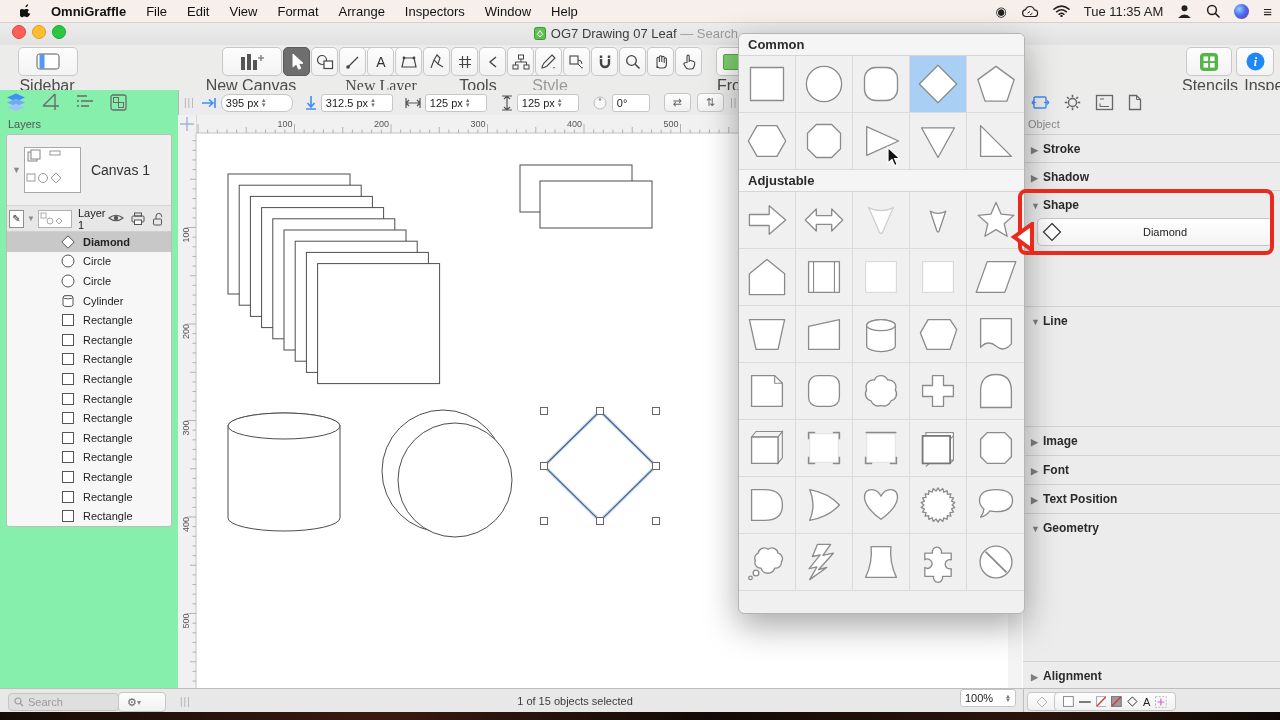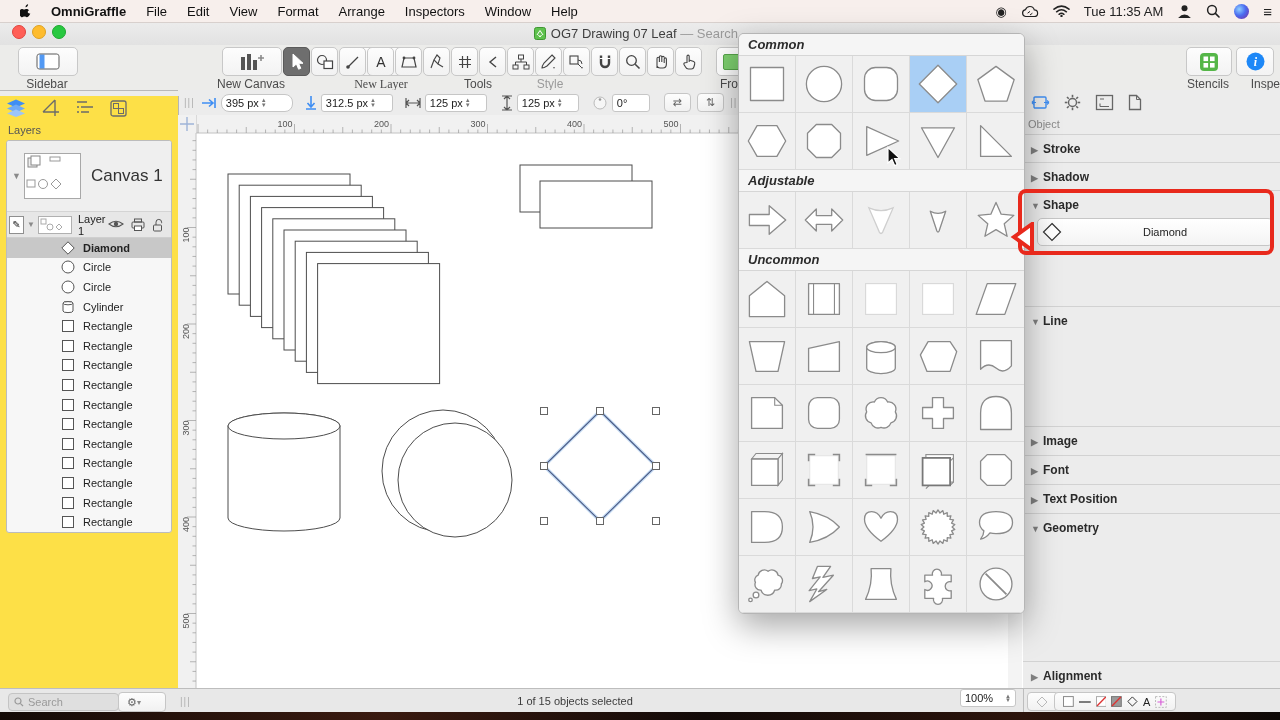--- a/index.html
+++ b/index.html
@@ -20,46 +20,46 @@
   
   #titlebar{position:absolute;left:0;top:22px;width:1280px;height:23px;
     background:linear-gradient(#ececec,#e2e2e2);border-top-left-radius:6px;border-top-right-radius:6px;}
   .tl{position:absolute;top:25px;width:12px;height:12px;border-radius:50%;}
   #win-title{position:absolute;top:26px;left:0;width:1280px;text-align:center;font-size:13px;color:#3e3e3e;}
   #win-title .doc-icon{display:inline-block;vertical-align:-2px;margin-right:5px;}
   #win-title .suffix{color:#9a9a9a;}
   #toolbar{position:absolute;left:0;top:45px;width:1280px;height:45px;background:#ececea;border-bottom:1px solid #b9b9b9;}
   .tb-btn{position:absolute;top:2px;height:27px;background:linear-gradient(#fdfdfd,#f3f3f3);
     border:1px solid #c8c8c8;border-radius:5px;display:flex;align-items:center;justify-content:center;}
-  .tb-label{position:absolute;top:32px;font-size:12px;color:#4b4b4b;text-align:center;}
+  .tb-label{position:absolute;top:32px;font-size:16px;color:#4b4b4b;text-align:center;}
   .tb-label.dim{color:#9a9a9a;}
   #tools-seg{position:absolute;left:283px;top:2px;display:flex;gap:1px;}
   .tool-seg{width:25px;height:27px;background:linear-gradient(#fdfdfd,#f2f2f2);border:1px solid #c8c8c8;
     border-radius:5px;display:flex;align-items:center;justify-content:center;}
   .tool-seg.selected{background:#6e6e6e;border-color:#5a5a5a;}
   
   #propsbar{position:absolute;left:178px;top:90px;width:845px;height:25px;background:#ececec;
     border-bottom:1px solid #c9c9c9;display:flex;align-items:center;font-size:11px;color:#333;}
   .handle{color:#b0b0b0;font-size:10px;letter-spacing:1px;margin:0 6px;}
   .field{background:#fff;border:1px solid #c6c6c6;border-radius:3px;height:16px;display:inline-flex;
     align-items:center;padding:0 4px;font-size:11px;color:#222;}
   .stepper{display:inline-flex;flex-direction:column;justify-content:center;line-height:4.5px;
     font-size:6px;color:#777;margin-left:2px;}
   .mini-btn{background:linear-gradient(#fdfdfd,#f1f1f1);border:1px solid #c6c6c6;border-radius:4px;
     height:17px;padding:0 8px;display:inline-flex;align-items:center;color:#666;font-size:11px;}
   
-  #sidebar{position:absolute;left:0;top:96px;width:178px;height:598px;background:#fde047;border-right:1px solid #b5b5b5;}
+  #sidebar{position:absolute;left:0;top:90px;width:178px;height:598px;background:#86efac;border-right:1px solid #b5b5b5;}
   #sidebar-tabs{position:absolute;left:6px;top:3px;display:flex;gap:16px;align-items:center;}
   #layers-title{position:absolute;left:8px;top:28px;font-size:11px;color:#555;}
   #layers-panel{position:absolute;left:6px;top:44px;width:164px;border:1px solid #bcbcbc;border-radius:3px;
     background:#f7f7f7;overflow:hidden;}
   #canvas-row{height:70px;background:#efefef;display:flex;align-items:center;border-bottom:1px solid #d4d4d4;}
   #canvas-row .disc{color:#8a8a8a;font-size:9px;margin:0 3px 0 5px;}
   #canvas-thumb{width:55px;height:44px;background:#fff;border:1px solid #a8a8a8;}
-  #canvas-name{font-size:17px;color:#333;margin-left:10px;}
+  #canvas-name{font-size:14px;color:#333;margin-left:10px;}
   #layer-row{height:25px;background:#e7e7e7;display:flex;align-items:center;border-bottom:1px solid #cfcfcf;font-size:11px;}
   #layer-thumb{width:32px;height:16px;background:#fff;border:1px solid #b0b0b0;margin-right:6px;}
   .obj-row{height:19.6px;display:flex;align-items:center;font-size:11px;color:#222;padding-left:54px;}
   .obj-row.selected{background:#c8c8c8;font-weight:bold;}
   .obj-row svg{margin-right:8px;flex:none;}
   
   #canvas-wrap{position:absolute;left:178px;top:115px;width:845px;height:573px;background:#fff;}
   
   #statusbar{position:absolute;left:0;top:688px;width:1280px;height:24px;background:#e8e8e8;
     border-top:1px solid #bdbdbd;font-size:11px;color:#3c3c3c;}
@@ -73,21 +73,21 @@
   #object-label{position:absolute;left:5px;top:28px;font-size:11px;color:#8a8a8a;}
   .sec{position:absolute;left:0;width:257px;border-top:1px solid #d2d2d2;padding:7px 0 0 8px;
     font-size:12px;font-weight:bold;color:#2b2b2b;}
   .sec .disc{color:#7f7f7f;font-size:9px;display:inline-block;width:12px;}
   .ctrl-select{background:linear-gradient(#fff,#f4f4f4);border:1px solid #c6c6c6;border-radius:4px;
     height:17px;display:flex;align-items:center;font-size:11px;color:#222;padding:0 4px;position:absolute;}
   
   #popup{position:absolute;left:738px;top:33px;width:285px;height:579px;background:#f0f0f0;
     border:1px solid #b5b5b5;border-radius:6px;box-shadow:0 12px 34px rgba(0,0,0,.35);z-index:50;overflow:hidden;}
   .pal-header{height:21px;background:#f5f5f5;border-bottom:1px solid #d6d6d6;font-size:13px;font-weight:bold;
-    color:#2c2c2c;display:flex;align-items:center;padding-left:9px;font-style:italic;}
+    color:#2c2c2c;display:flex;align-items:center;padding-left:9px;}
   .pal-grid{display:grid;grid-template-columns:repeat(5,1fr);}
   .pal-cell{height:56px;border-right:1px solid #dadada;border-bottom:1px solid #dadada;
     display:flex;align-items:center;justify-content:center;background:#f0f0f0;}
   .pal-cell:nth-child(5n){border-right:none;}
   .pal-cell.selected{background:#a9cff5;}
   
   #red-box{position:absolute;left:1018px;top:189px;width:248px;height:58px;border:4px solid #e8291c;
     border-radius:8px;z-index:60;pointer-events:none;}
   #red-tail{position:absolute;left:1008px;top:222px;z-index:61;}
   #cursor{position:absolute;left:884px;top:146px;z-index:100;}
@@ -783,21 +783,20 @@
           <svg width="44" height="44" viewBox="0 0 40 40">
             <path d="M13,12 Q20,16 27,12 L21,30 Q20,32 19,30 Z" fill="#fff" stroke="#8b8b8b" stroke-width="1.2" stroke-linejoin="round"></path>
           </svg>
         </div>
         <div class="pal-cell">
           <svg width="44" height="44" viewBox="0 0 40 40">
             <polygon points="20,4 24.7,14.7 36.2,15.8 27.5,23.5 30.1,34.8 20,28.8 9.9,34.8 12.5,23.5 3.8,15.8 15.3,14.7" fill="#fff" stroke="#8b8b8b" stroke-width="1.2" stroke-linejoin="round"></polygon>
           </svg>
         </div>
       </div>
-      <div class="pal-header">Uncommon</div>
       <div class="pal-grid">
         <div class="pal-cell">
           <svg width="44" height="44" viewBox="0 0 40 40">
             <polygon points="20,4 36,17 36,36 4,36 4,17" fill="#fff" stroke="#8b8b8b" stroke-width="1.2" stroke-linejoin="round"></polygon>
           </svg>
         </div>
         <div class="pal-cell">
           <svg width="44" height="44" viewBox="0 0 40 40">
             <rect x="6" y="6" width="28" height="28" fill="#fff" stroke="#8b8b8b" stroke-width="1.2" stroke-linejoin="round"></rect>
             <line x1="10.5" y1="6" x2="10.5" y2="34" stroke="#8b8b8b"></line>

